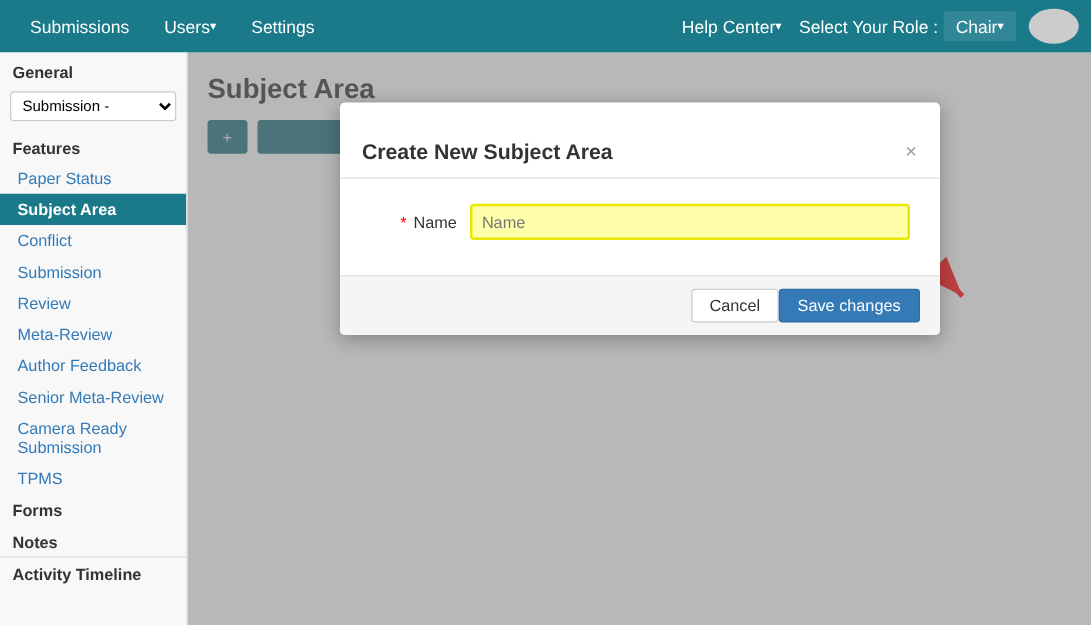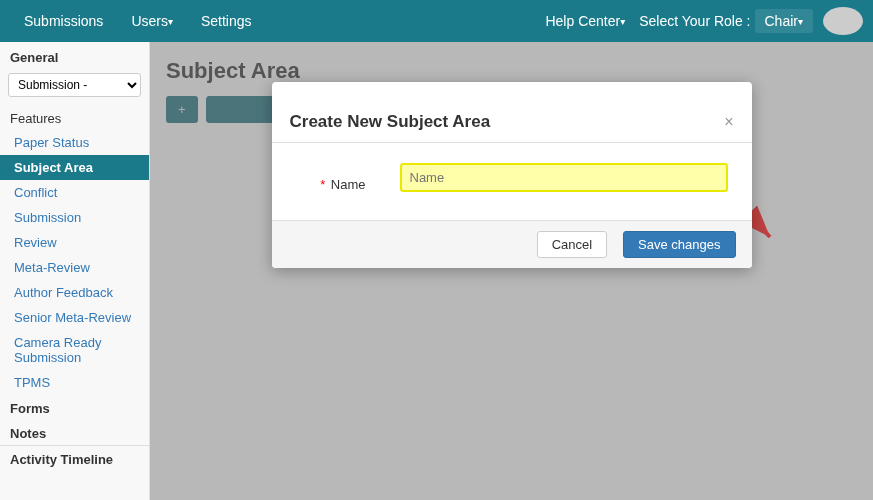--- a/index.html
+++ b/index.html
@@ -67,21 +67,21 @@
     .sidebar-dropdown select {
       width: 100%;
       padding: 3px 5px;
       font-size: 12px;
       border: 1px solid #ccc;
       border-radius: 3px;
       background: white;
       cursor: pointer;
     }
     .sidebar-features-title {
-      font-weight: normal;
+      font-weight: bold;
       font-size: 13px;
       padding: 6px 10px 4px;
       color: #333;
     }
     .sidebar-item {
       padding: 5px 10px 5px 14px;
       font-size: 13px;
       color: #337ab7;
       cursor: pointer;
     }
@@ -188,23 +188,22 @@
       font-size: 16px;
       background: none;
       border: none;
       line-height: 1;
     }
     .modal-body {
       padding: 20px 24px 16px;
     }
     .form-row {
       display: flex;
-      align-items: flex-end;
+      align-items: center;
       margin-bottom: 12px;
-      gap: 24px;
     }
     .form-label {
       width: 80px;
       font-size: 13px;
       color: #333;
       text-align: right;
       padding-right: 10px;
     }
     .required-star {
       color: red;
@@ -218,21 +217,21 @@
       font-size: 13px;
       background: #ffffaa;
       color: #333;
     }
     .modal-footer {
       background: #f5f5f5;
       border-top: 1px solid #e0e0e0;
       padding: 10px 16px;
       display: flex;
       justify-content: flex-end;
-      gap: 16px;
+      gap: 0;
     }
     .btn-cancel {
       background: white;
       border: 1px solid #ccc;
       color: #333;
       padding: 5px 14px;
       border-radius: 3px;
       cursor: pointer;
       font-size: 13px;
     }

